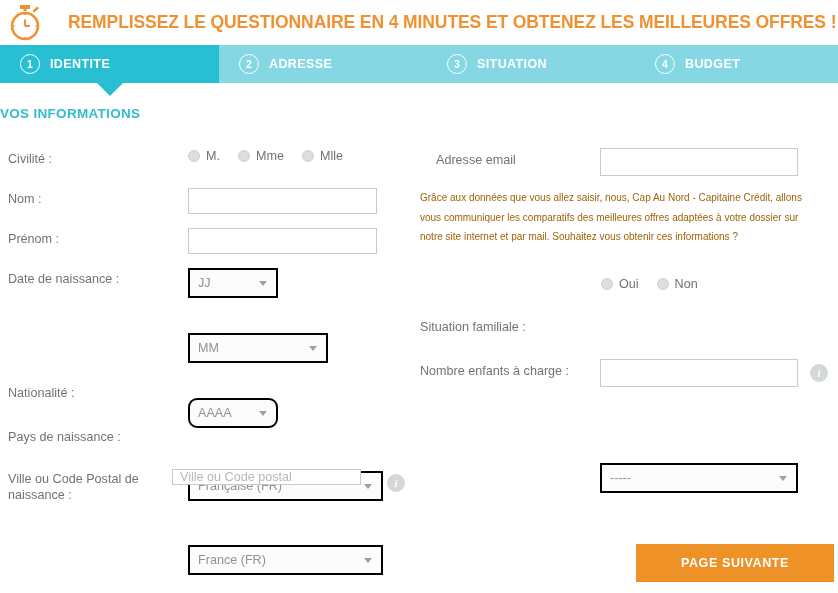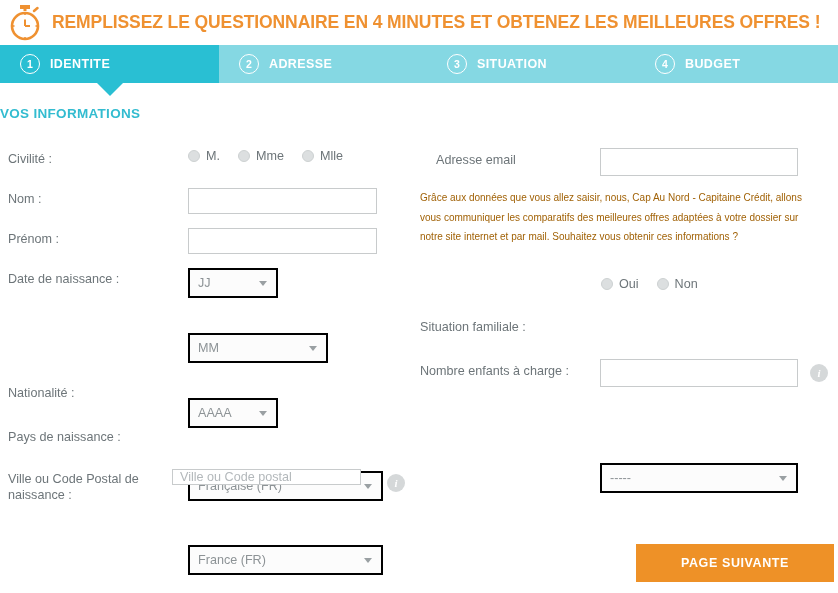--- a/index.html
+++ b/index.html
@@ -15,20 +15,21 @@
     position: relative;
   }
 
   
   .banner {
     height: 45px;
     display: flex;
     align-items: center;
     padding-left: 8px;
     box-sizing: border-box;
+    gap: 16px;
   }
   .stopwatch {
     width: 34px;
     height: 36px;
     flex: 0 0 34px;
     position: relative;
     margin-right: 10px;
   }
   .banner-title {
     font-size: 17.5px;
@@ -274,21 +275,21 @@
 
   <div class="fld lbl" style="left:8px; top:131px;">Date de naissance :</div>
   <div class="fld sel" style="left:188px; top:268px; width:90px; top:128px;">
     <span>JJ</span>
     <span class="caret"></span>
   </div>
   <div class="fld sel" style="left:188px; top:163px; width:140px;">
     <span>MM</span>
     <span class="caret"></span>
   </div>
-  <div class="fld sel" style="left:188px; top:198px; width:90px;">
+  <div class="fld sel" style="left:188px; top:198px; width:90px;border-radius:9px;">
     <span>AAAA</span>
     <span class="caret"></span>
   </div>
 
   <div class="fld lbl" style="left:8px; top:245px;">Nationalité :</div>
   <div class="fld sel" style="left:188px; top:241px; width:195px;">
     <span>Française (FR)</span>
     <span class="caret"></span>
   </div>
 

